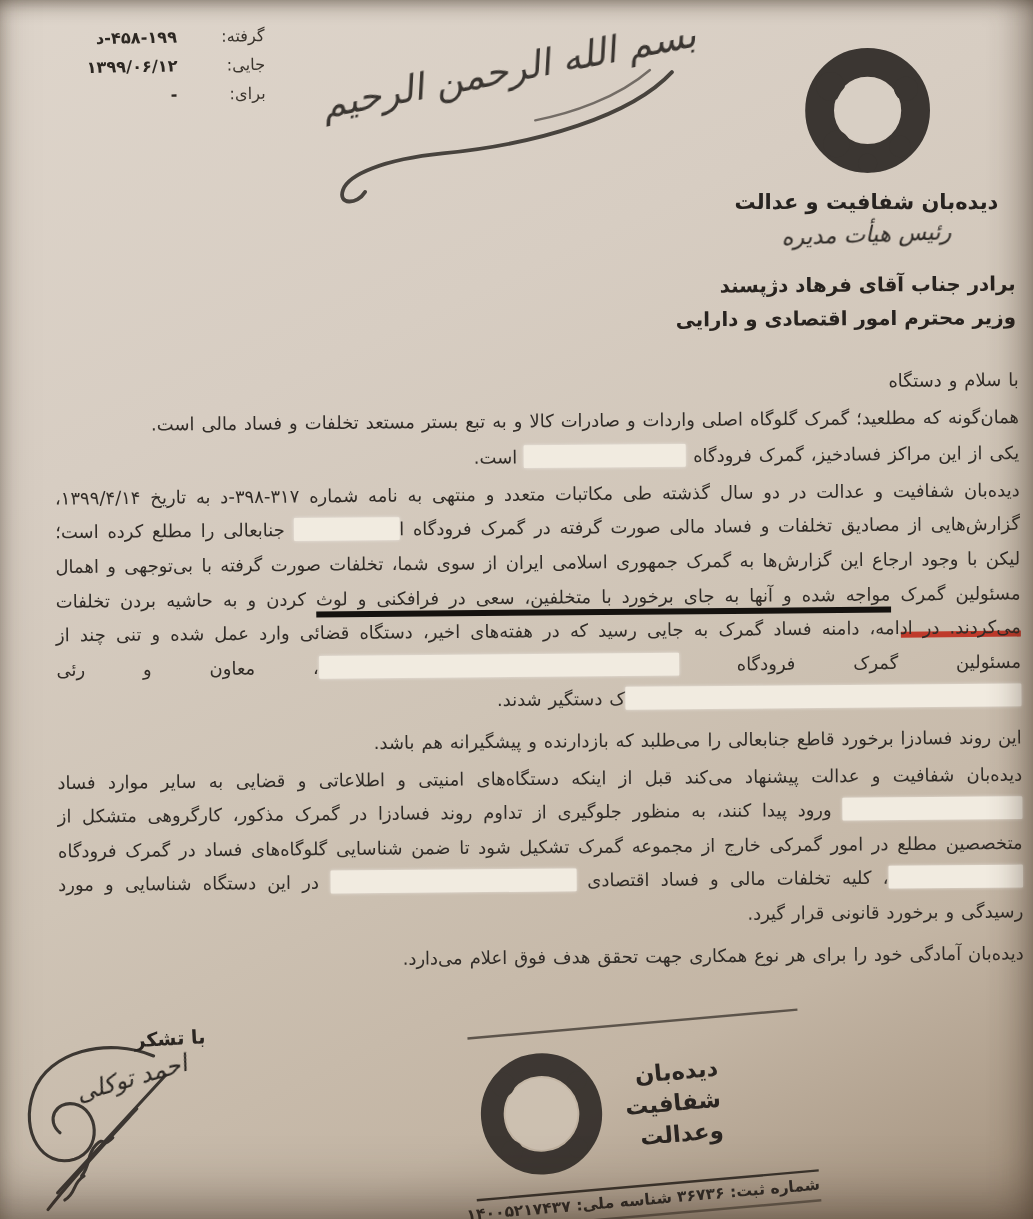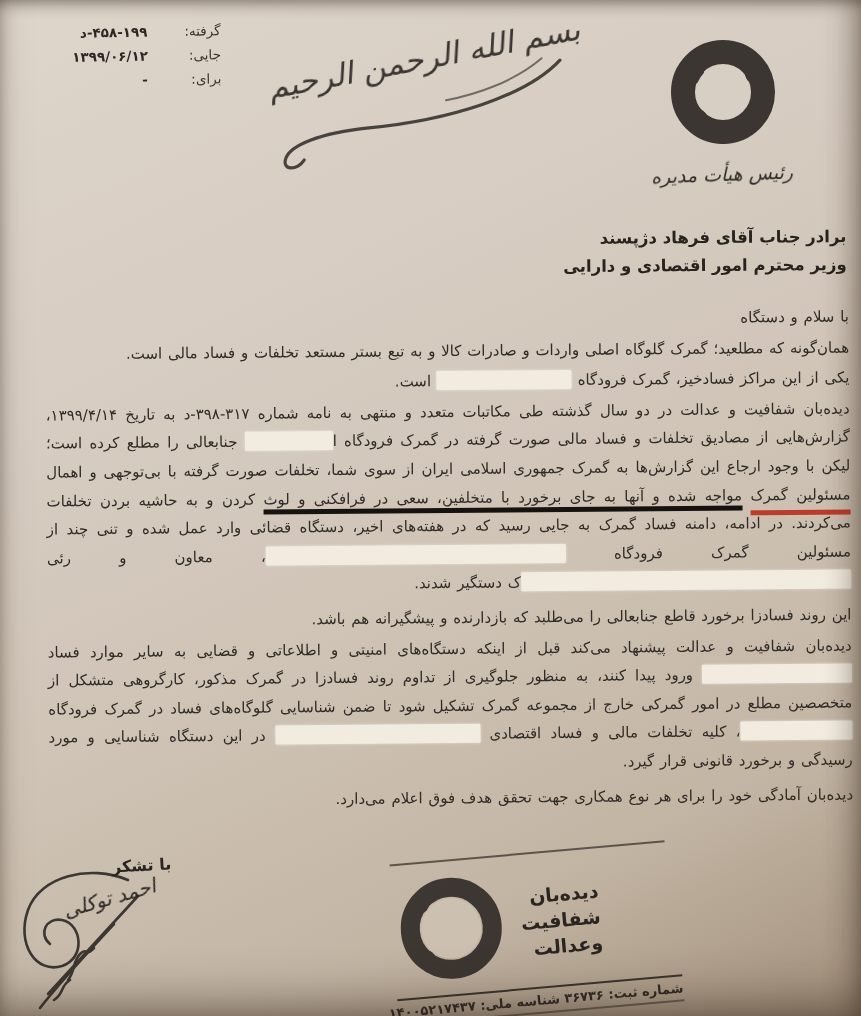--- a/index.html
+++ b/index.html
@@ -33,21 +33,21 @@
   .recipient{position:absolute;top:224px;right:14px;text-align:right;font-weight:bold;
      font-size:16.5px;line-height:28px;color:#28231f;transform:rotate(-.4deg);}
   
   .letter-body{position:absolute;top:306px;right:10px;width:804px;font-size:15px;
      line-height:28.6px;text-align:justify;transform:rotate(-.5deg);color:#312c27;word-spacing:1px;}
   .letter-body p{margin:0 0 2px 0;}
   .letter-body p.gap{margin-top:6px;}
   .redact{display:inline-block;height:19px;background:#f1ebe0;border-radius:1px;
      vertical-align:-4px;box-shadow:0 0 3px rgba(255,255,255,.55);}
   .u-black{border-bottom:5px solid #15120f;padding-bottom:1px;}
-  .u-red{border-bottom:5px solid #bf3a2b;padding-bottom:6px;}
+  .u-red{border-bottom:5px solid #bf3a2b;padding-bottom:22px;}
   
   .thanks{position:absolute;top:856px;left:112px;font-weight:bold;font-size:16px;color:#2a2521;transform:rotate(-3deg);}
   .signername{position:absolute;top:886px;left:62px;font-size:20px;font-style:italic;color:#2c2824;
      transform:rotate(-16deg);white-space:nowrap;filter:blur(.15px);}
   .sigscribble{position:absolute;top:862px;left:10px;}
   
   .footer{position:absolute;top:852px;left:392px;width:286px;transform:rotate(-5deg);}
   .f-topline{height:2px;background:#3a332c;opacity:.75;margin:0 6px 10px 4px;}
   .f-row{display:flex;align-items:center;gap:10px;direction:ltr;}
   .f-row svg{flex:0 0 auto;}
@@ -91,20 +91,21 @@
           <circle cx="76" cy="60" r="40" fill="none" stroke="#26221f" stroke-width="24"></circle>
           <circle cx="45" cy="40" r="12" fill="#26221f"></circle>
           <circle cx="108" cy="42" r="10" fill="#26221f"></circle>
           <circle cx="50" cy="88" r="11" fill="#26221f"></circle>
           <circle cx="103" cy="90" r="9" fill="#26221f"></circle>
           <circle cx="76" cy="104" r="8" fill="#26221f"></circle>
           <circle cx="76" cy="60" r="27" fill="#d9d0c5"></circle>
         </g>
       </svg>
     </div>
+    <div class="orgname">دیده‌بان شفافیت و عدالت</div>
     <div class="orgrole">رئیس هیأت مدیره</div>
   </div>
 
   <div class="recipient">
     <div>برادر جناب آقای فرهاد دژپسند</div>
     <div>وزیر محترم امور اقتصادی و دارایی</div>
   </div>
 
   <div class="letter-body">
       <p><span>با سلام و دستگاه</span></p>

